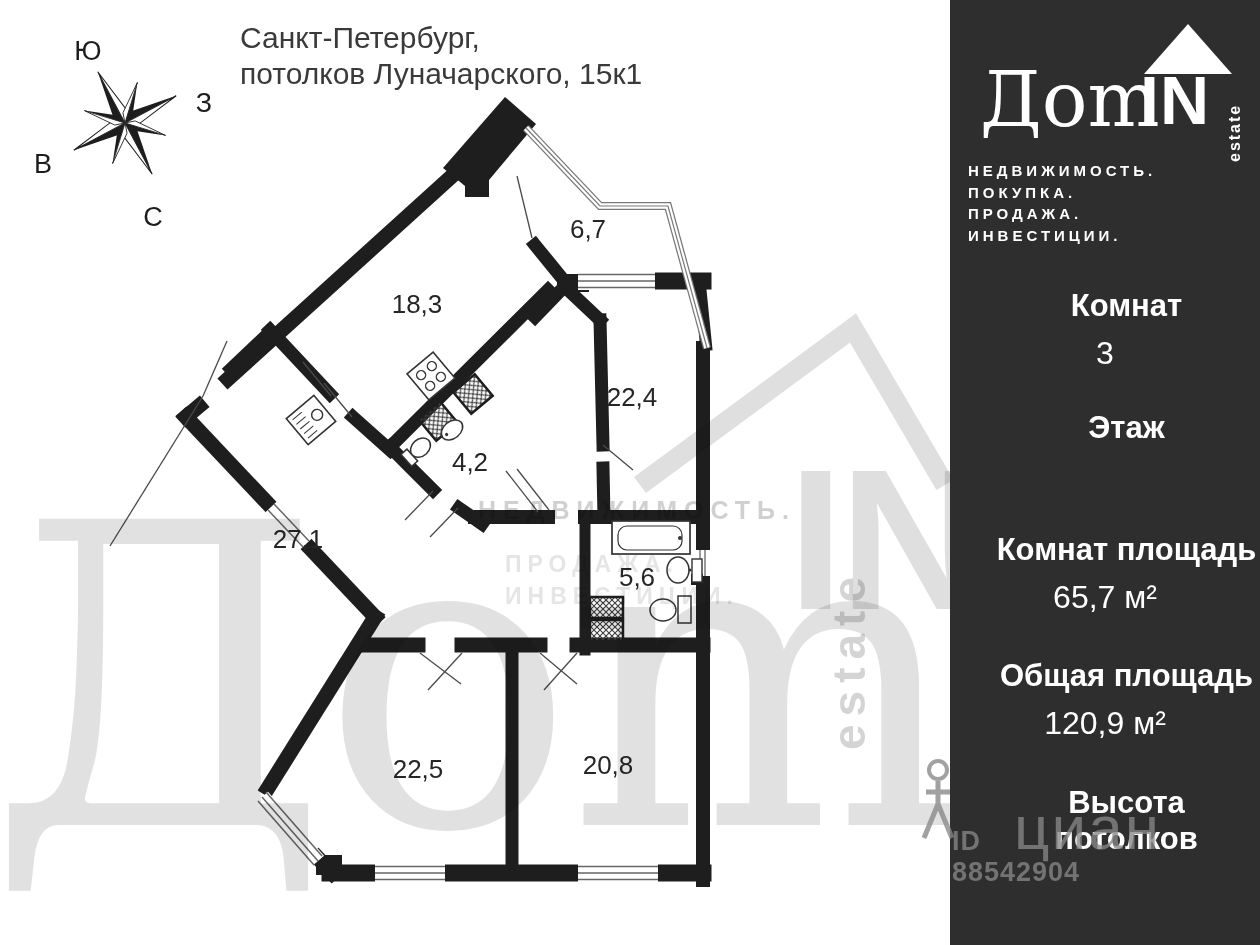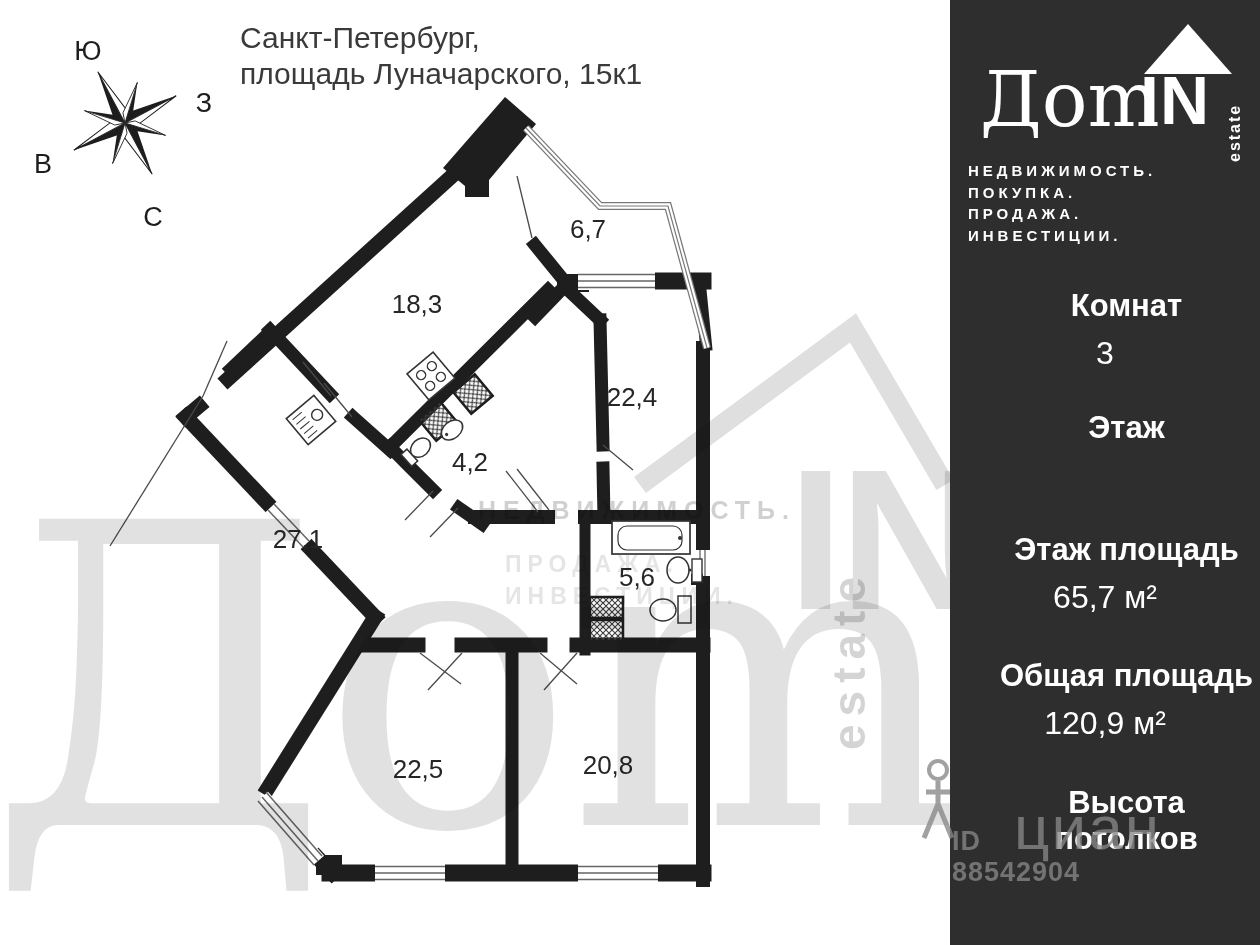--- a/index.html
+++ b/index.html
@@ -46,21 +46,21 @@
   .stat .val{font-size:32px;font-weight:normal;margin-top:11px;color:#fff;}
   .s0{top:288px}.s1{top:410px}.s2{top:532px}.s3{top:658px}.s4{top:785px}
 </style>
 </head>
 <body>
 
 <div id="canvas">
 
   <div class="title">
     <div>Санкт-Петербург,</div>
-    <div>площадь Луначарского, 15к1</div>
+    <div>потолков Луначарского, 15к1</div>
   </div>
 
   <svg class="compass" width="230" height="230">
     <g transform="translate(110,113) rotate(-28)">
 
       <path d="M0,-58 L-8,-8 L0,0 Z" fill="#1d1d1d"></path>
         <path d="M0,-58 L8,-8 L0,0 Z" fill="#fff" stroke="#1d1d1d" stroke-width="1"></path>
       <path d="M58,0 L8,-8 L0,0 Z" fill="#1d1d1d"></path>
         <path d="M58,0 L8,8 L0,0 Z" fill="#fff" stroke="#1d1d1d" stroke-width="1"></path>
       <path d="M0,58 L8,8 L0,0 Z" fill="#1d1d1d"></path>
@@ -269,21 +269,21 @@
       <div>ИНВЕСТИЦИИ.</div>
     </div>
     <div class="stat s0">
       <div class="lbl">Комнат</div>
       <div class="val">3</div>
     </div>
     <div class="stat s1">
       <div class="lbl">Этаж</div>
     </div>
     <div class="stat s2">
-      <div class="lbl">Этаж площадь</div>
+      <div class="lbl">Комнат площадь</div>
       <div class="val">65,7 м²</div>
     </div>
     <div class="stat s3">
       <div class="lbl">Общая площадь</div>
       <div class="val">120,9 м²</div>
     </div>
     <div class="stat s4">
       <div class="lbl">Высота потолков</div>
     </div>
   </div>

